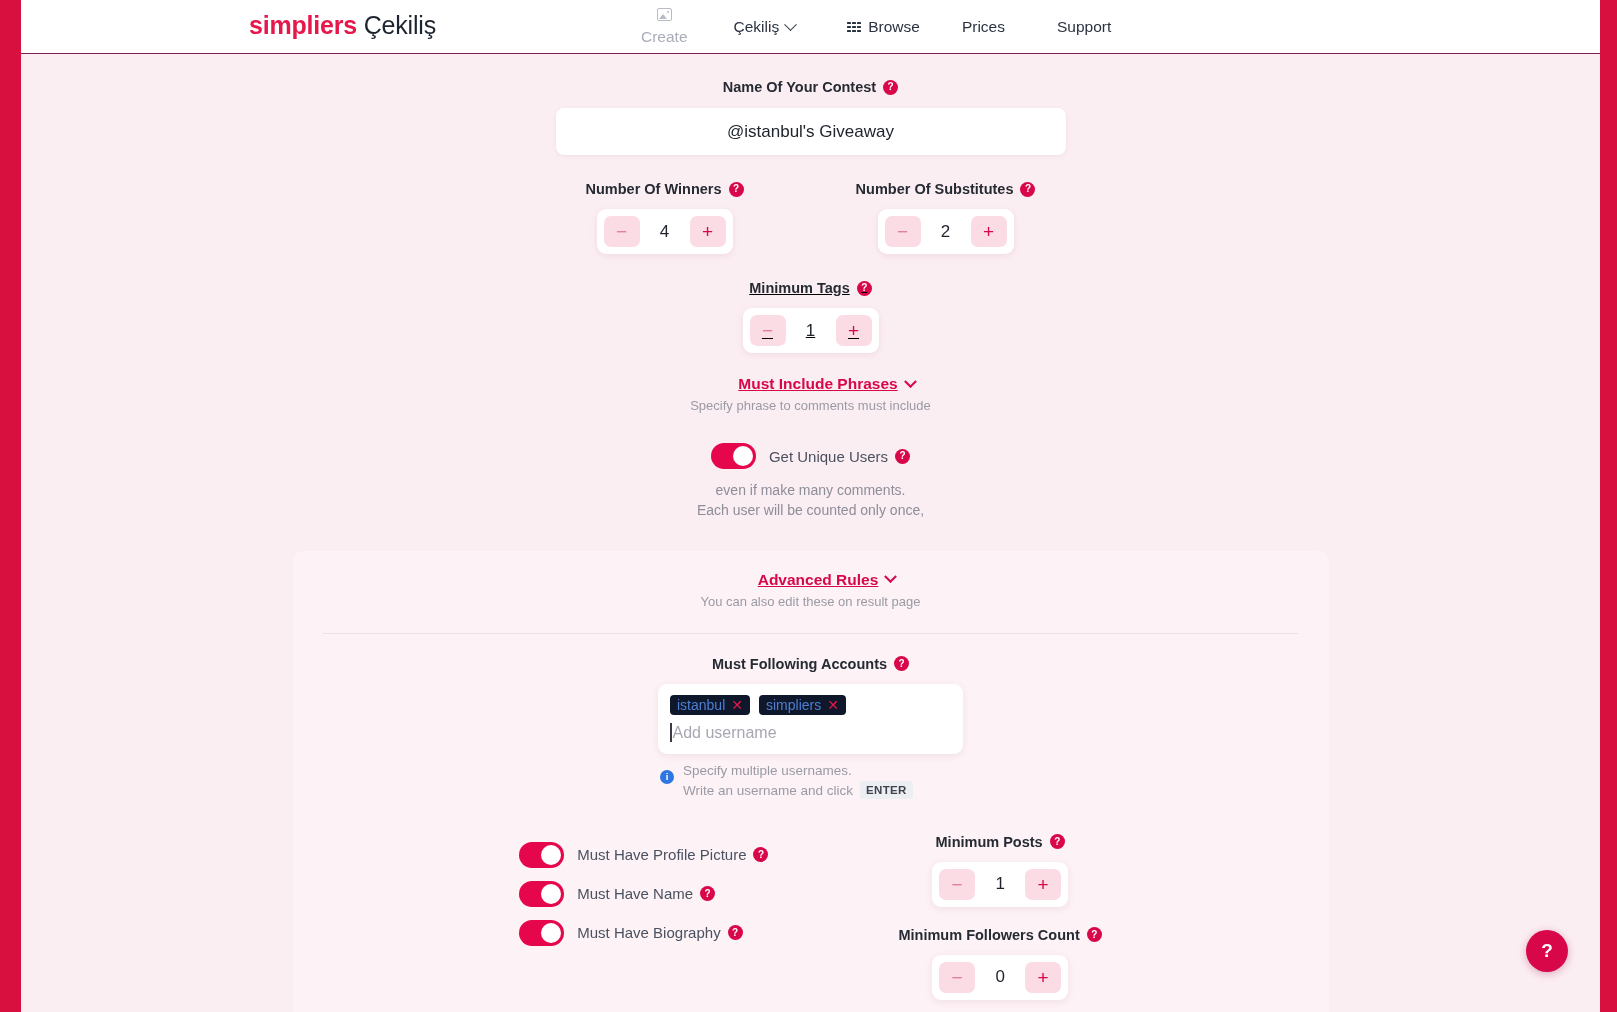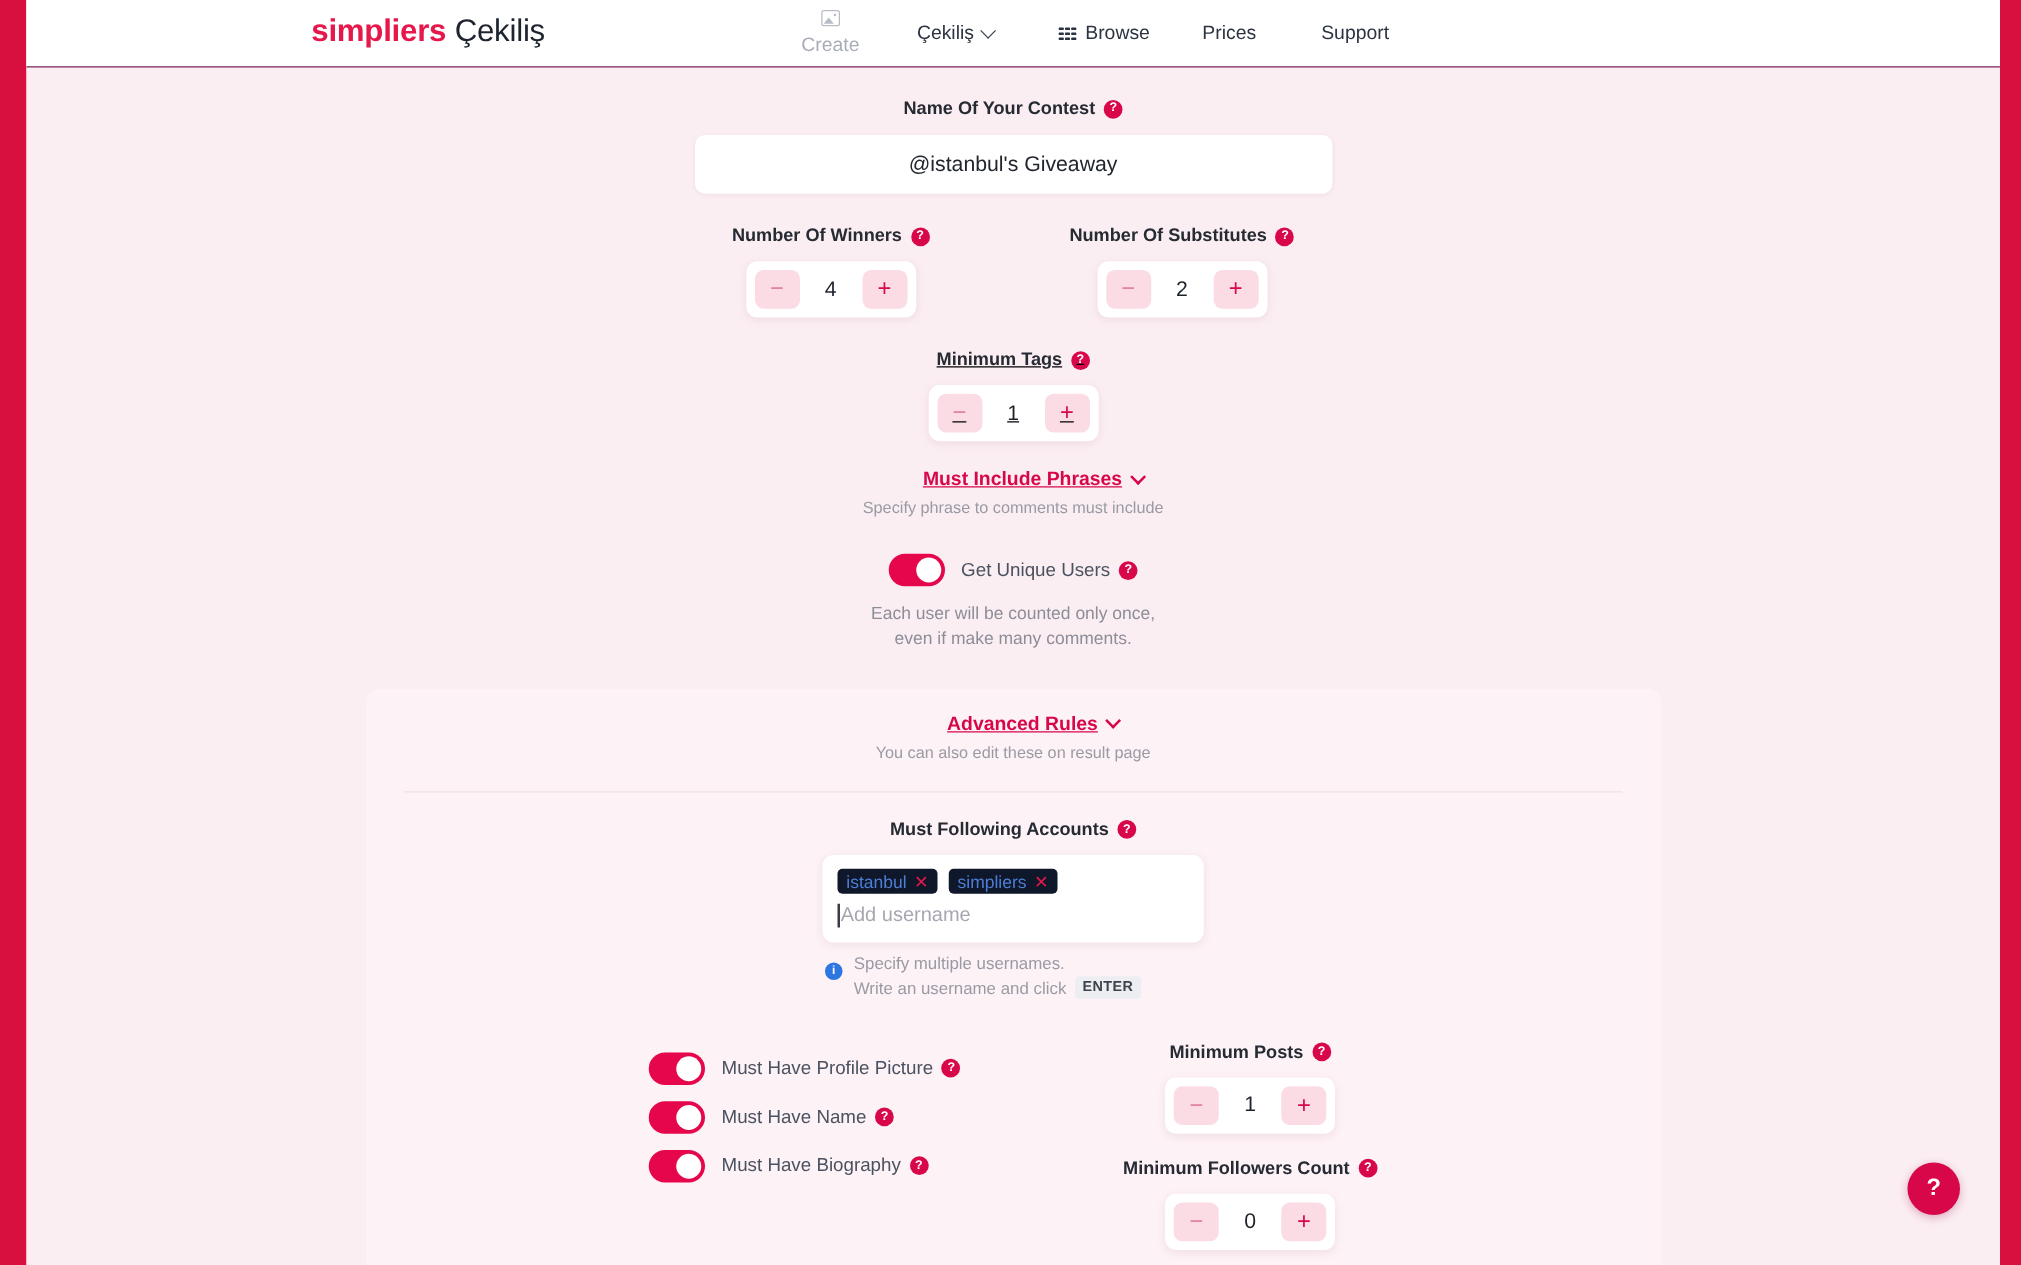--- a/index.html
+++ b/index.html
@@ -323,22 +323,22 @@
       <div class="toggle-row">
         <div class="toggle">
               <div class="knob"></div>
             </div>
         <div class="lbl">
           <span>Get Unique Users</span>
           <span class="qmark">?</span>
         </div>
       </div>
       <div class="multi-note">
+        <div>even if make many comments.</div>
         <div>Each user will be counted only once,</div>
-        <div>even if make many comments.</div>
       </div>
     </div>
 
     <div class="adv-panel">
       <div class="link-toggle">
         <span class="t">Advanced Rules</span>
         <span class="chev-pink"></span>
       </div>
       <div class="sub-note">You can also edit these on result page</div>
       <div class="adv-divider"></div>

